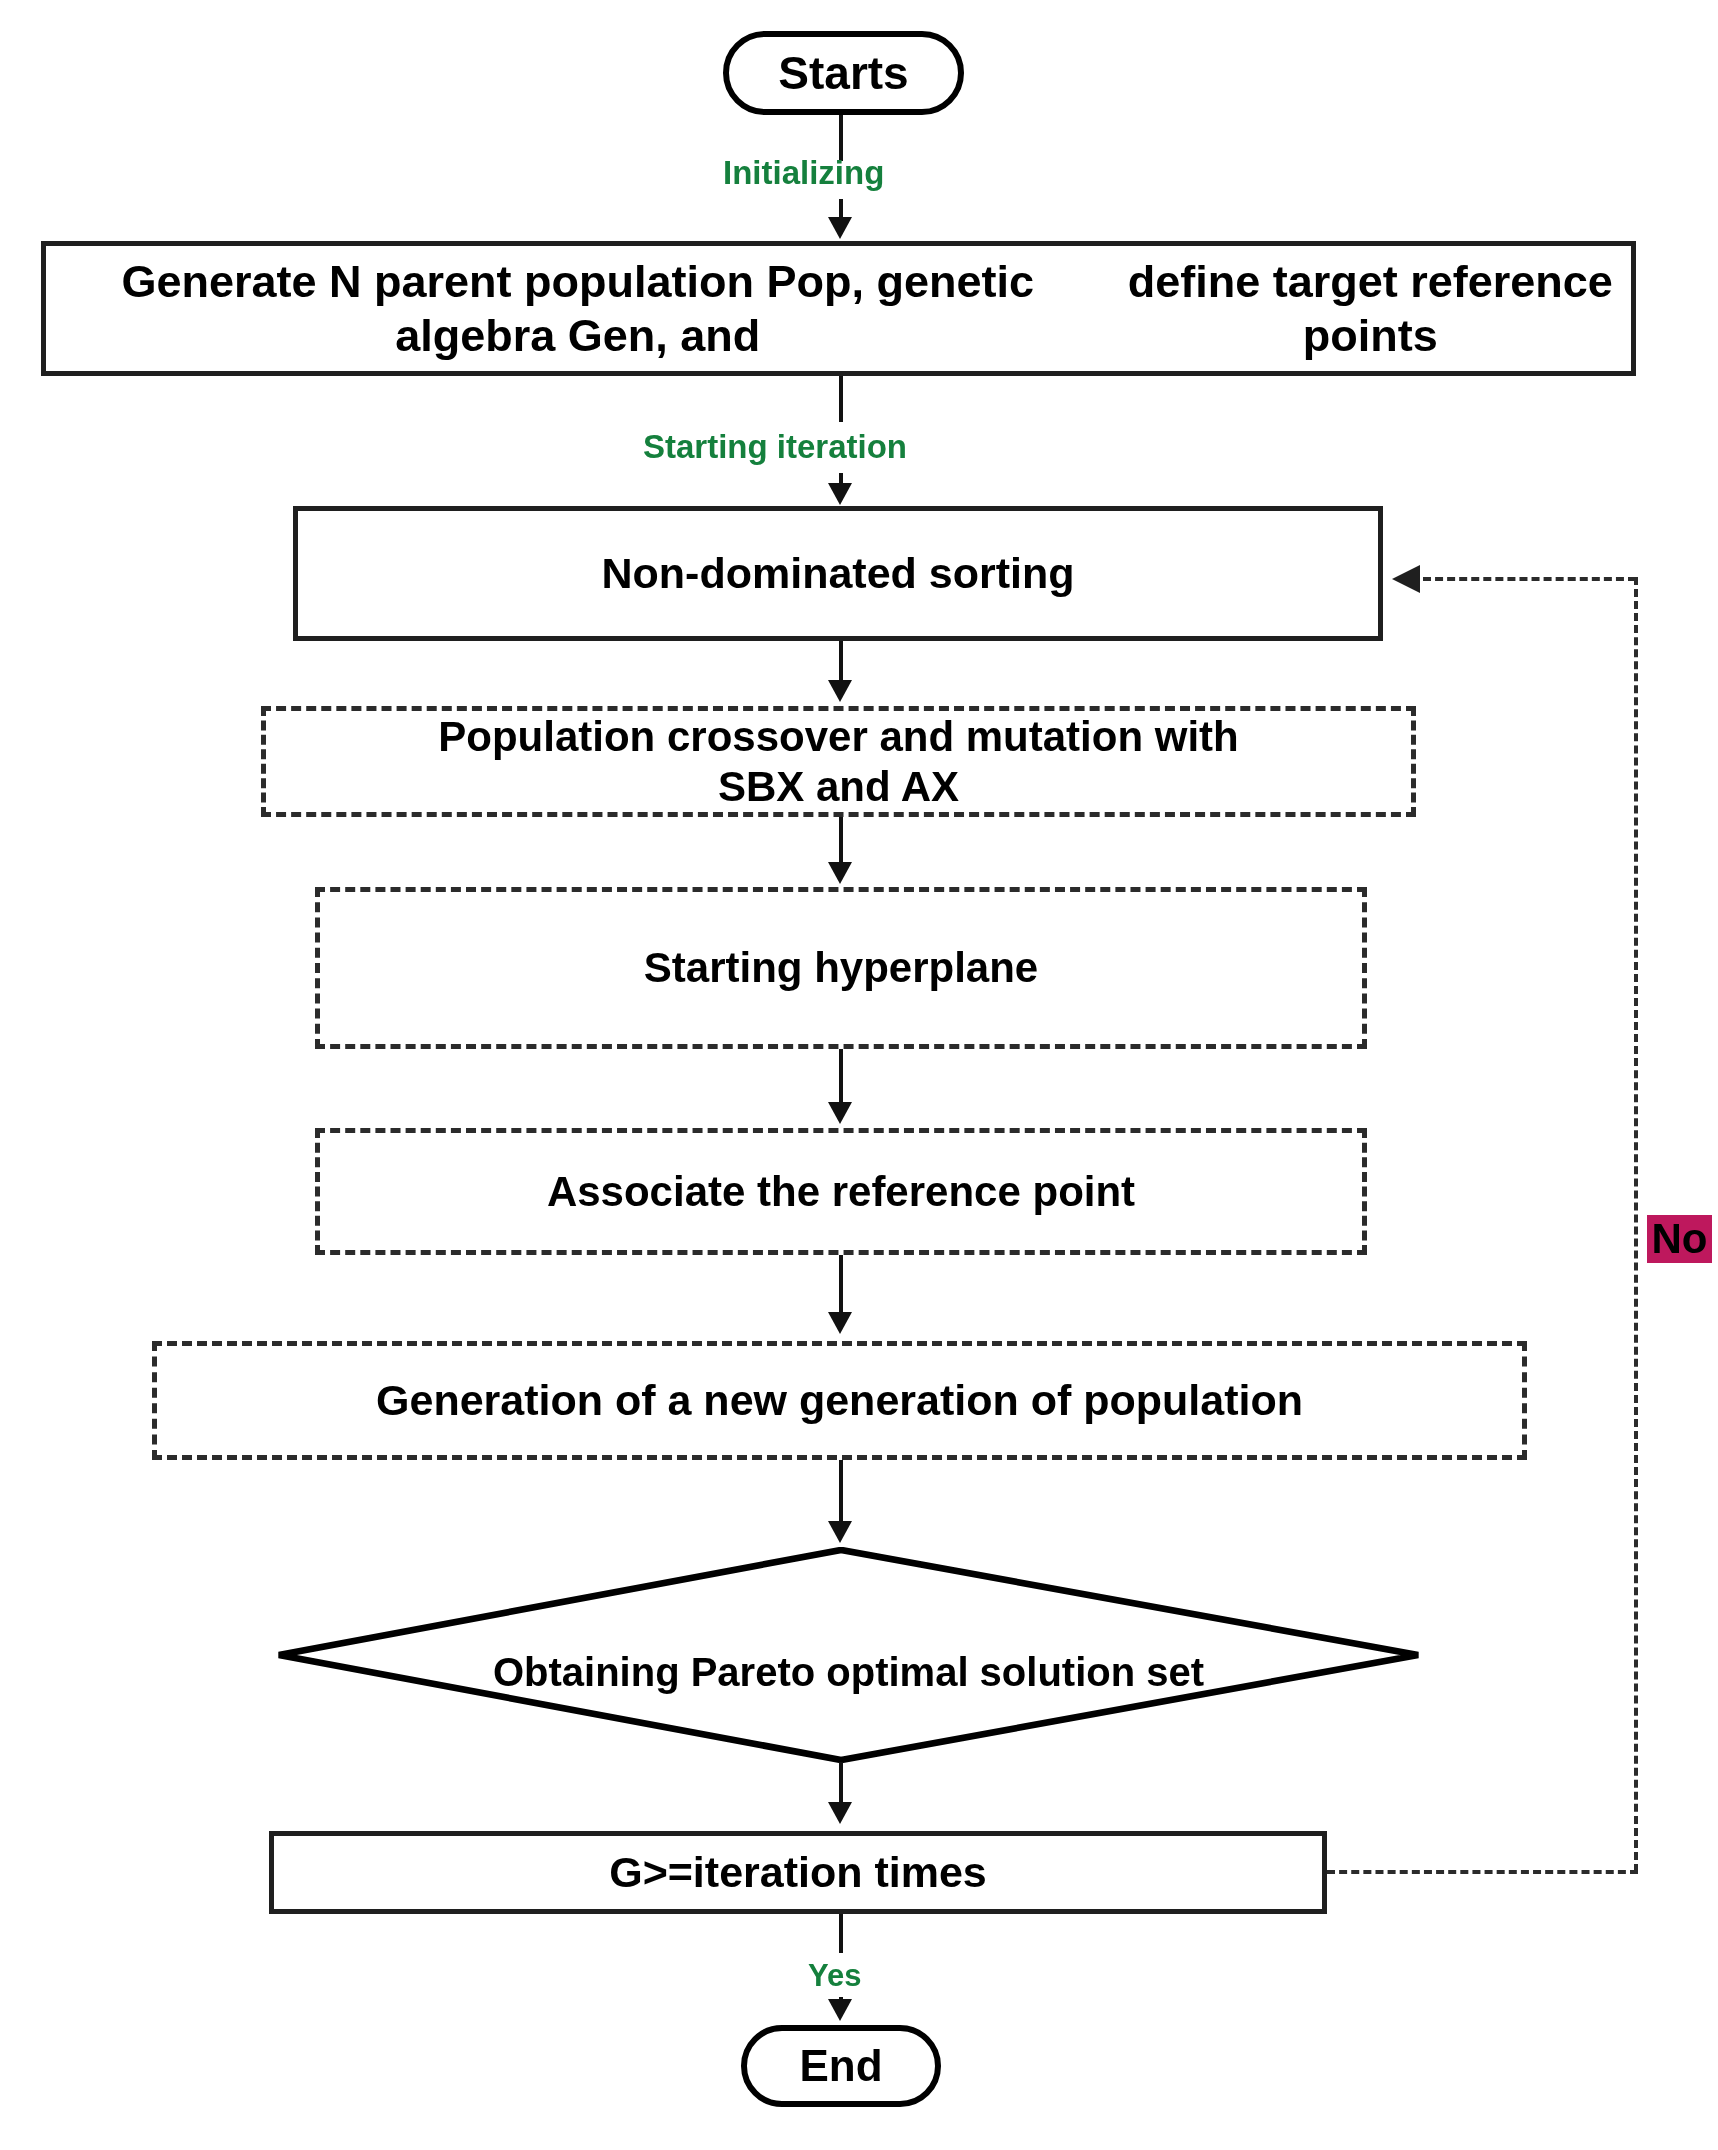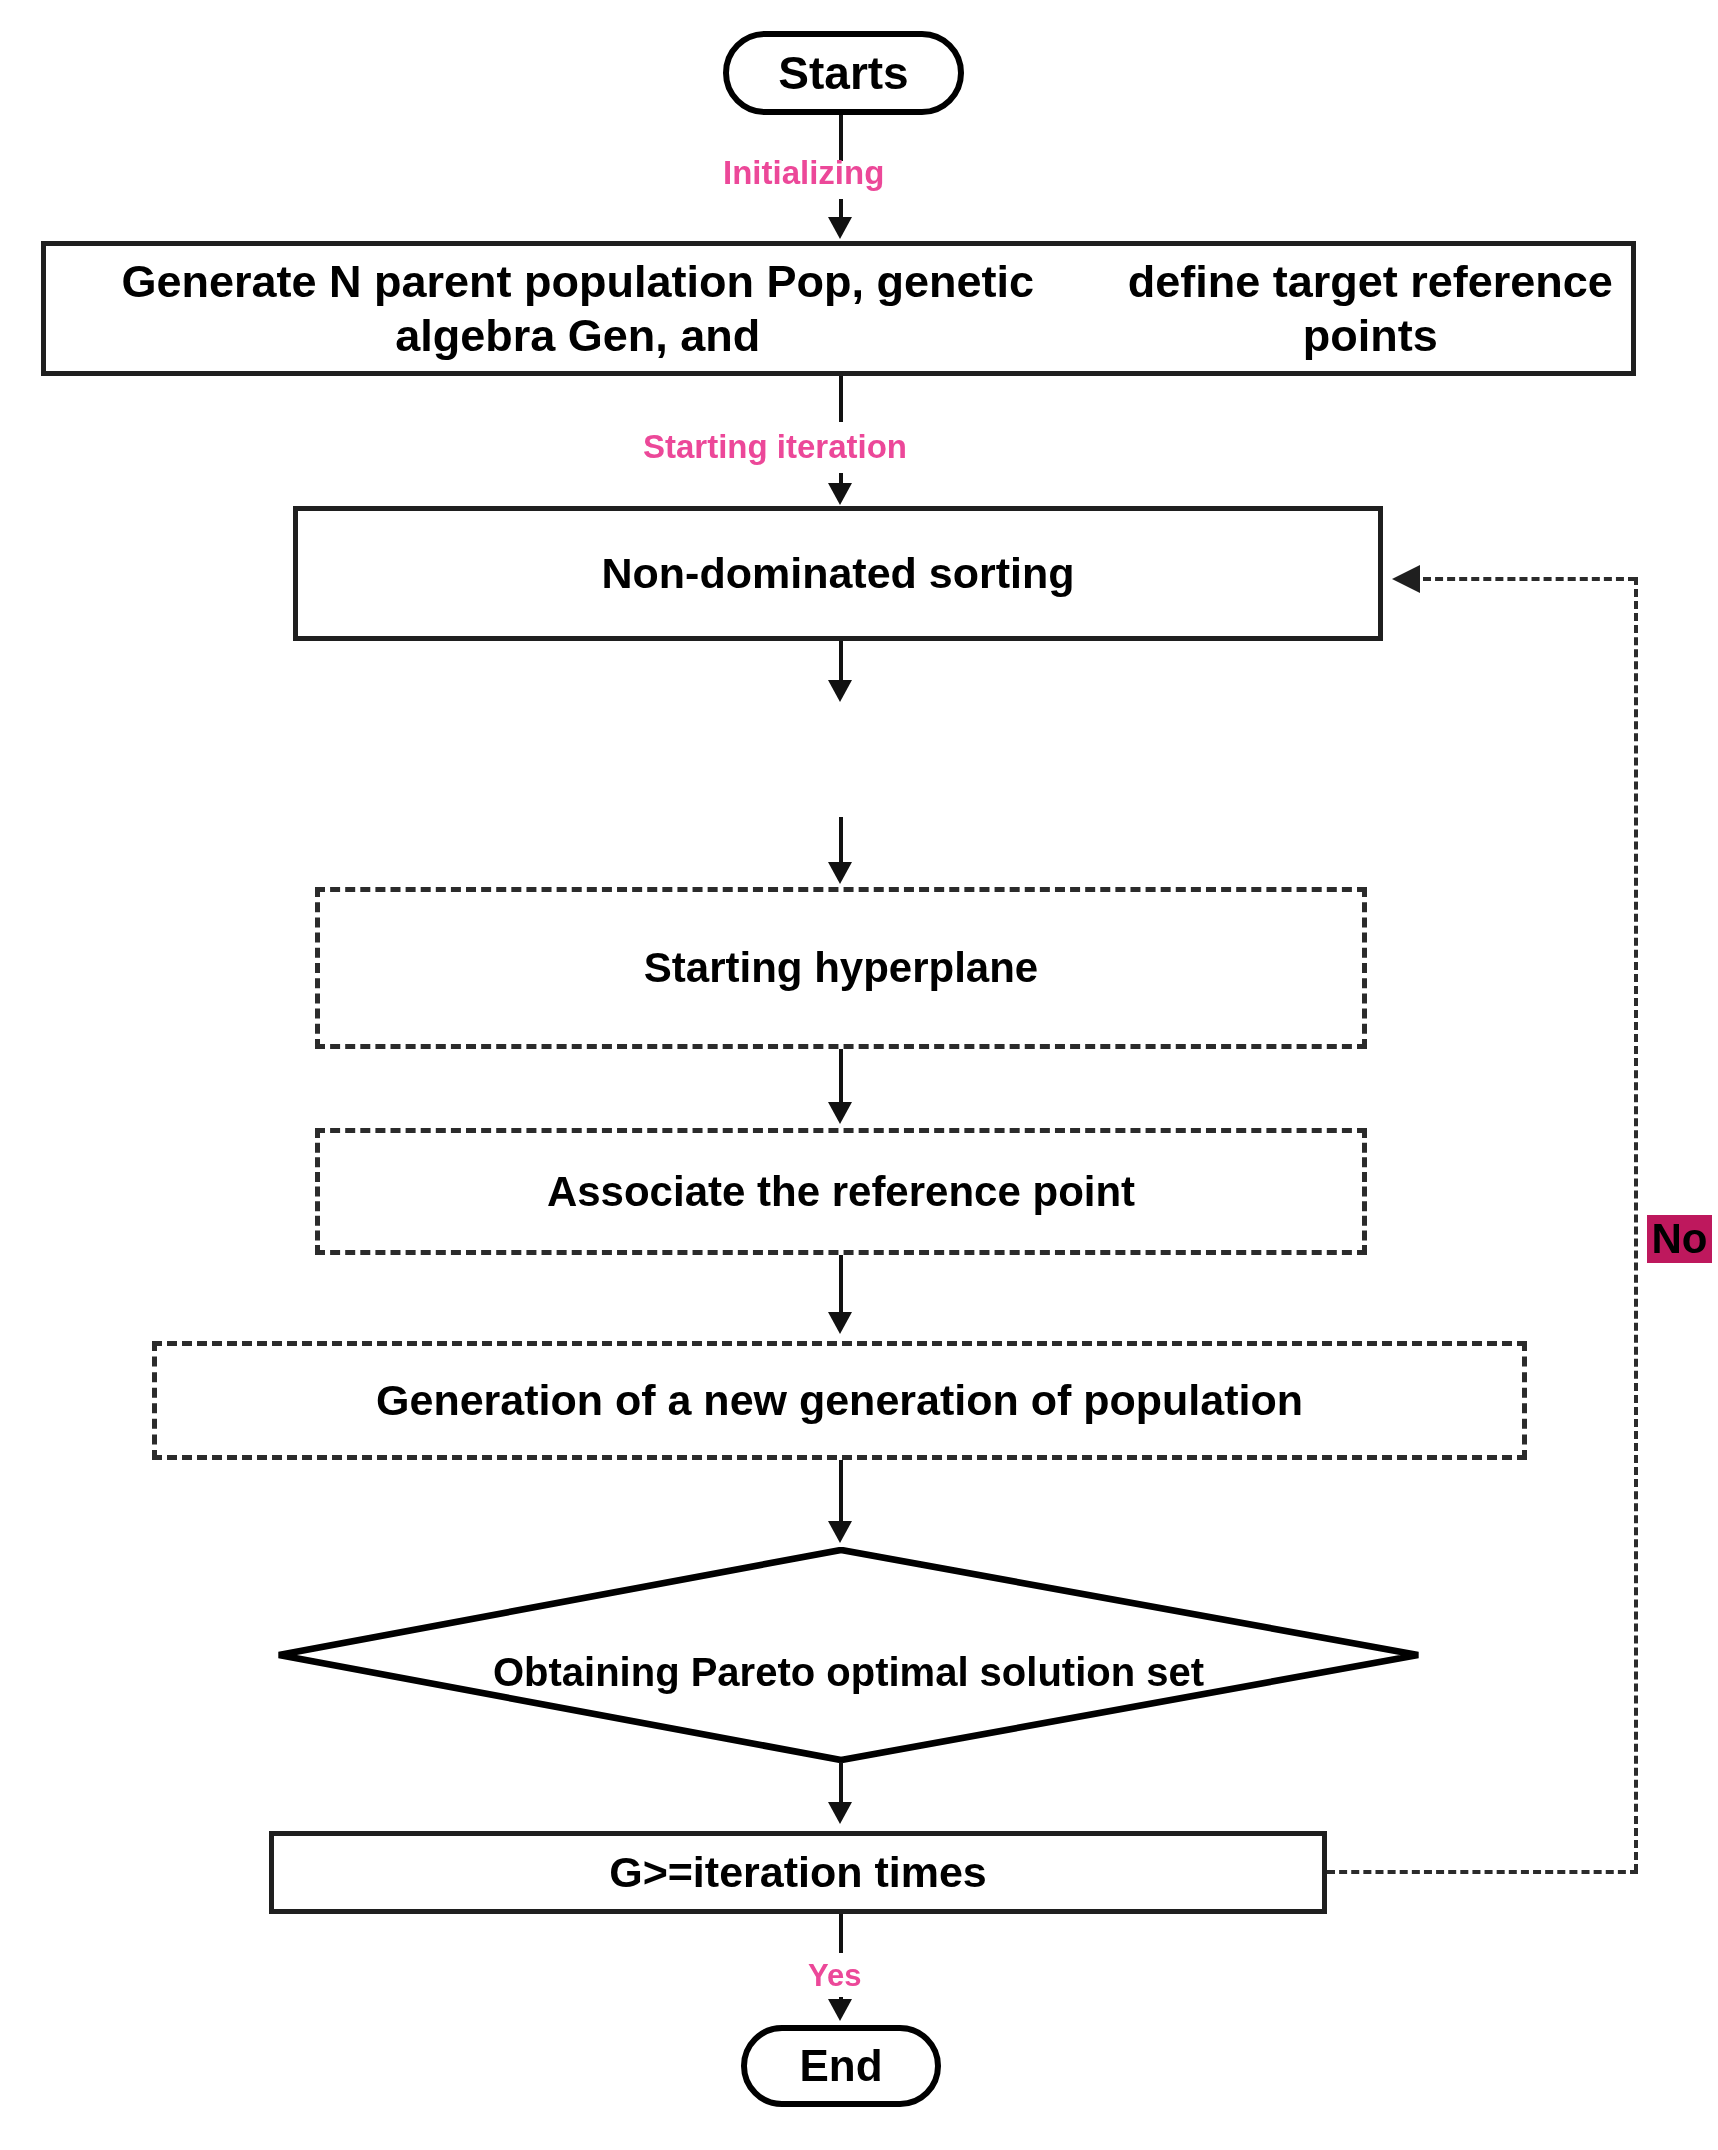--- a/index.html
+++ b/index.html
@@ -29,21 +29,21 @@
   }
   .solid{border:5.2px solid #1f1f1f;}
   .dashed{border:5.2px dashed #2b2b2b;}
   .terminator{
     border:6px solid #000000;
     border-radius:44px;
   }
   
   .edge-label{
     position:absolute;
-    color:#ec4899;
+    color:#15803d;
     font-weight:bold;
     white-space:nowrap;
   }
   .flow-label{
     position:absolute;
     color:#000000;
     font-weight:bold;
     white-space:nowrap;
     background:#be185d;
     padding:0 4.4px;
@@ -114,20 +114,24 @@
   <div class="vline" style="left:839px;top:473px;height:15px;"></div>
   <div class="arrow-down" style="left:828px;top:483px;"></div>
 
   <div class="node solid" style="left:293px;top:506px;width:1090px;height:135px;font-size:43px;">
     <span>Non-dominated sorting</span>
   </div>
 
   <div class="vline" style="left:839px;top:641px;height:43px;"></div>
   <div class="arrow-down" style="left:828px;top:680px;"></div>
 
+  <div class="node dashed" style="left:261px;top:706px;width:1155px;height:111px;font-size:42px;flex-direction:column;">
+    <span>Population crossover and mutation with</span>
+    <span>SBX and  AX</span>
+  </div>
 
   <div class="vline" style="left:839px;top:817px;height:50px;"></div>
   <div class="arrow-down" style="left:828px;top:862px;"></div>
 
   <div class="node dashed" style="left:315px;top:887px;width:1052px;height:162px;font-size:42px;">
     <span>Starting hyperplane</span>
   </div>
 
   <div class="vline" style="left:839px;top:1049px;height:58px;"></div>
   <div class="arrow-down" style="left:828px;top:1102px;"></div>

